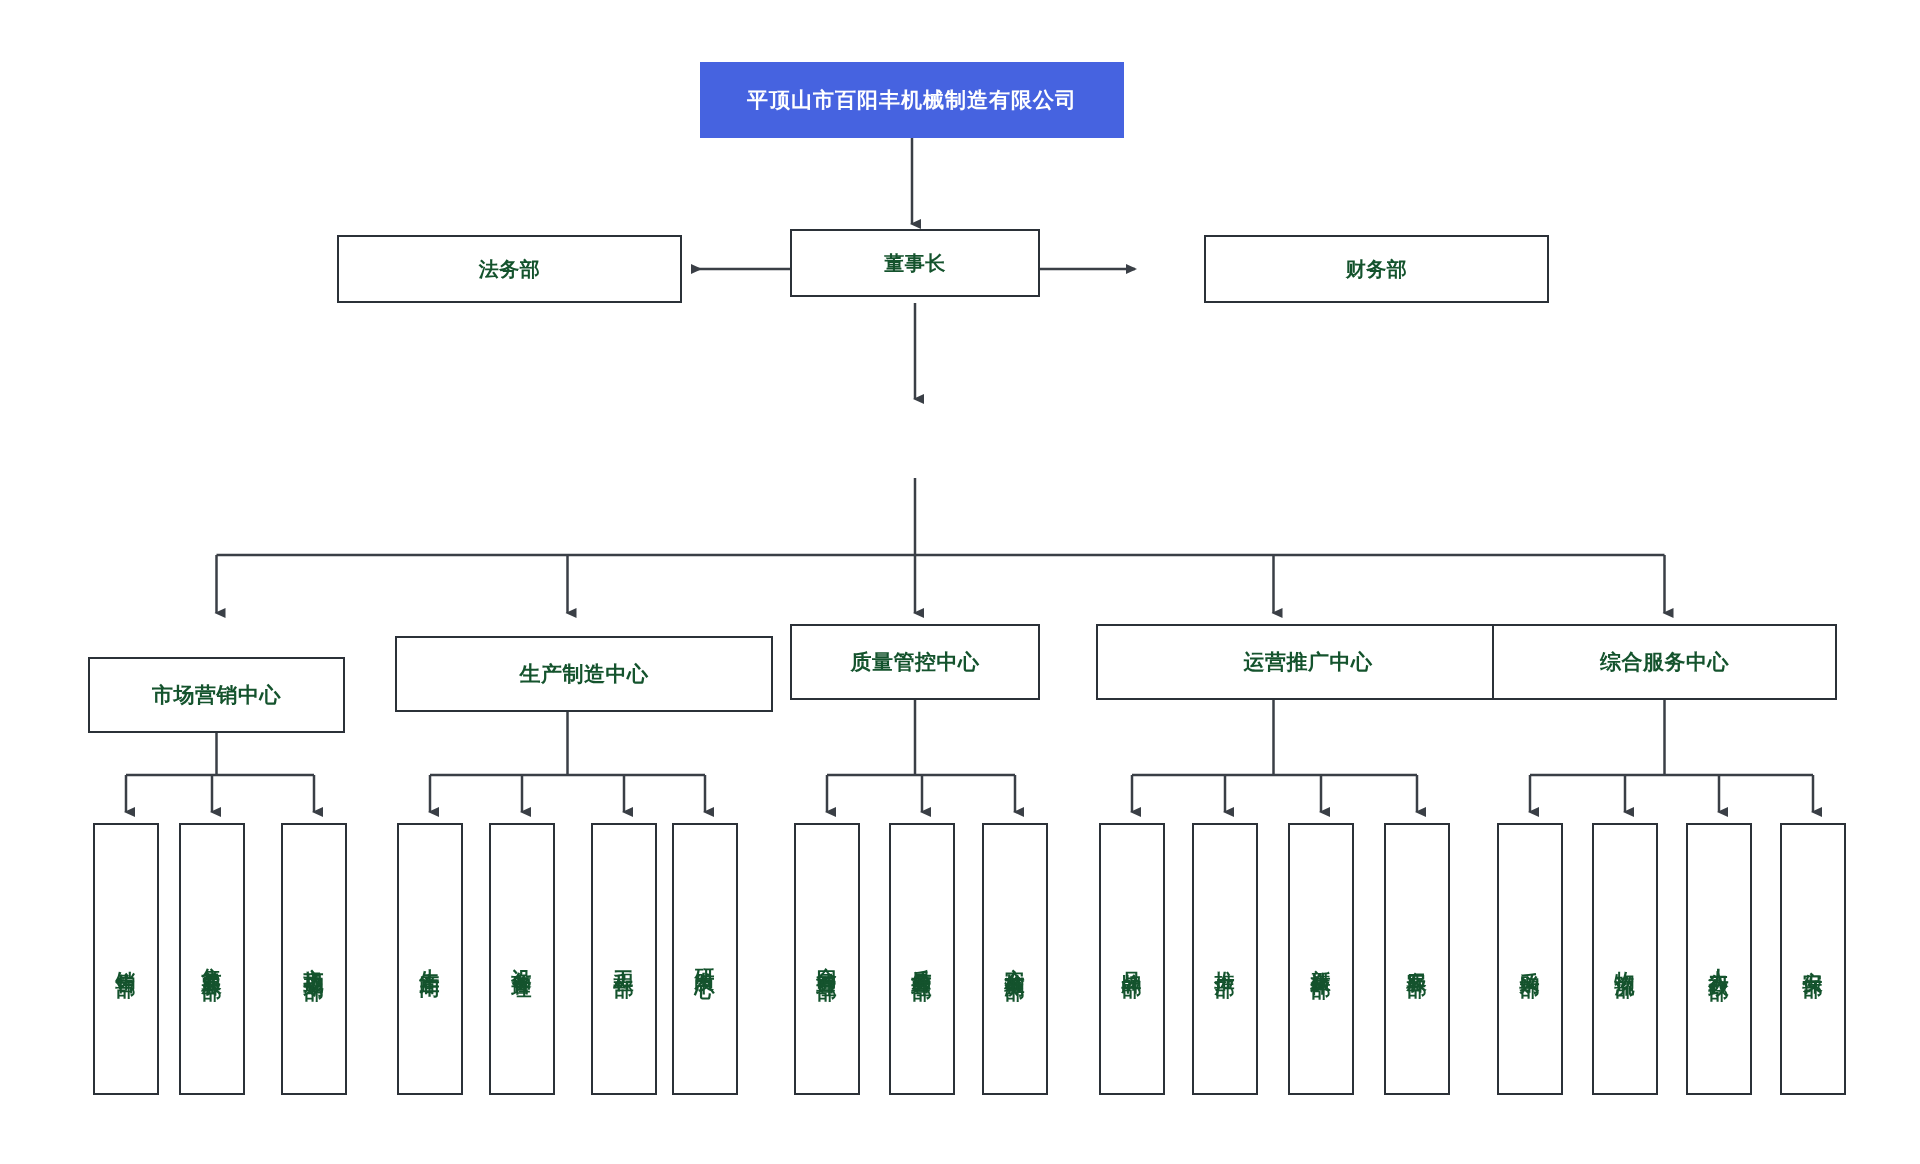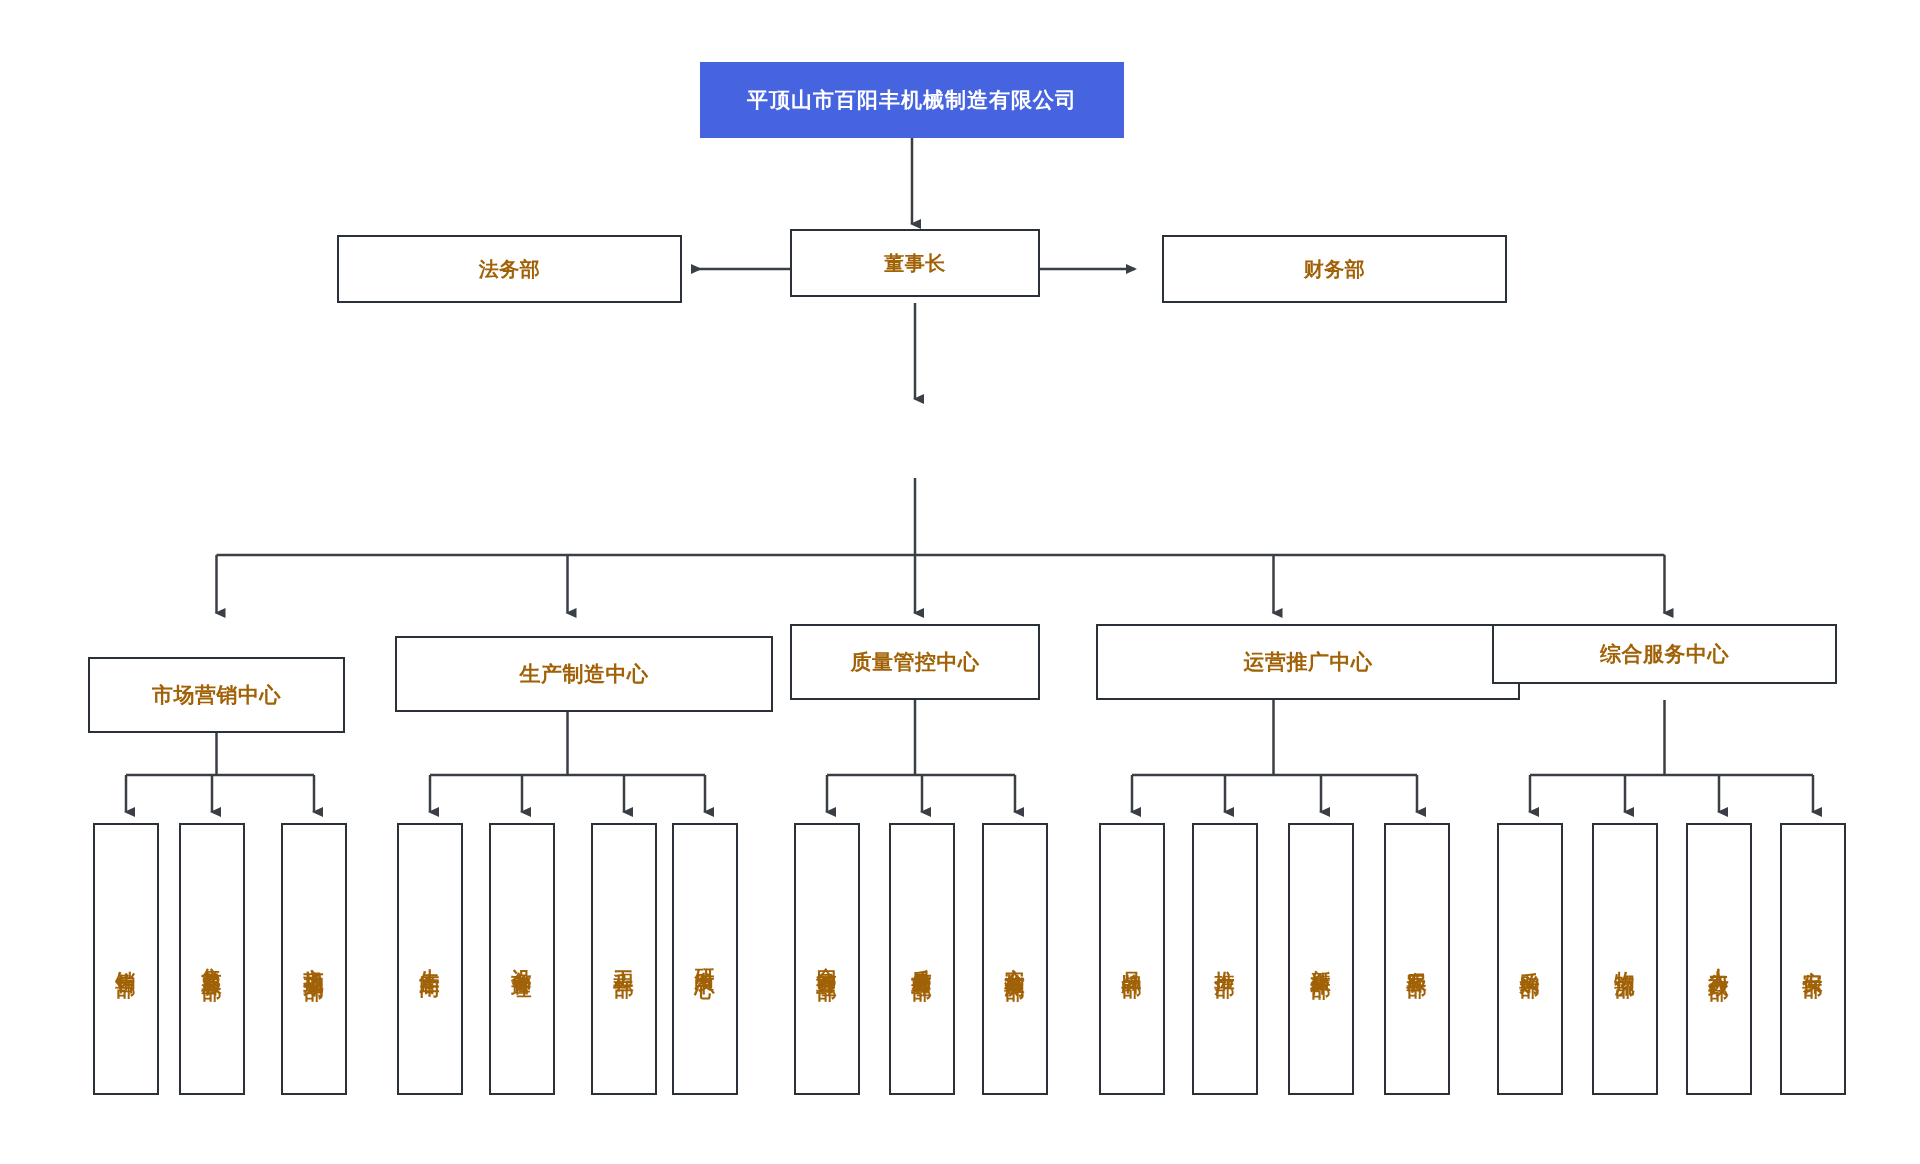--- a/index.html
+++ b/index.html
@@ -35,21 +35,21 @@
     align-items: center;
     justify-content: center;
     text-align: center;
   }
   .node-box.root {
     background: #4663e0;
     border: none;
   }
   .node-label {
     font-weight: bold;
-    color: #a16207;
+    color: #14532d;
     line-height: 1.22;
     letter-spacing: 0.5px;
     white-space: pre;
   }
   .node-box.root .node-label {
     color: #ffffff;
     font-size: 21px;
     letter-spacing: 1px;
   }
   .node-box.exec .node-label { font-size: 20px; }
@@ -132,21 +132,21 @@
   </div>
 
   <div class="node-box exec" style="left:337px; top:235px; width:345px; height:68px;">
     <span class="node-label">法务部</span>
   </div>
 
   <div class="node-box exec" style="left:790px; top:229px; width:250px; height:68px;">
     <span class="node-label">董事长</span>
   </div>
 
-  <div class="node-box exec" style="left:1162px; top:235px; width:345px; height:68px;">
+  <div class="node-box exec" style="left:1204px; top:235px; width:345px; height:68px;">
     <span class="node-label">财务部</span>
   </div>
 
 
   <div id="node-layer">
       <div class="node-box center" style="left: 88px; top: 657px; width: 257px; height: 76px;">
         <span class="node-label">市场营销中心</span>
       </div>
       <div class="node-box leaf" style="left: 93px; top: 823px; width: 66px; height: 272px;">
         <span class="node-label">销售部</span>
@@ -192,21 +192,21 @@
       </div>
       <div class="node-box leaf" style="left: 1192px; top: 823px; width: 66px; height: 272px;">
         <span class="node-label">推广部</span>
       </div>
       <div class="node-box leaf" style="left: 1288px; top: 823px; width: 66px; height: 272px;">
         <span class="node-label">新媒体部</span>
       </div>
       <div class="node-box leaf" style="left: 1384px; top: 823px; width: 66px; height: 272px;">
         <span class="node-label">客服部</span>
       </div>
-      <div class="node-box center" style="left: 1492px; top: 624px; width: 345px; height: 60px;">
+      <div class="node-box center" style="left: 1492px; top: 624px; width: 345px; height: 76px;">
         <span class="node-label">综合服务中心</span>
       </div>
       <div class="node-box leaf" style="left: 1497px; top: 823px; width: 66px; height: 272px;">
         <span class="node-label">采购部</span>
       </div>
       <div class="node-box leaf" style="left: 1592px; top: 823px; width: 66px; height: 272px;">
         <span class="node-label">物流部</span>
       </div>
       <div class="node-box leaf" style="left: 1686px; top: 823px; width: 66px; height: 272px;">
         <span class="node-label">人力行政部</span>

